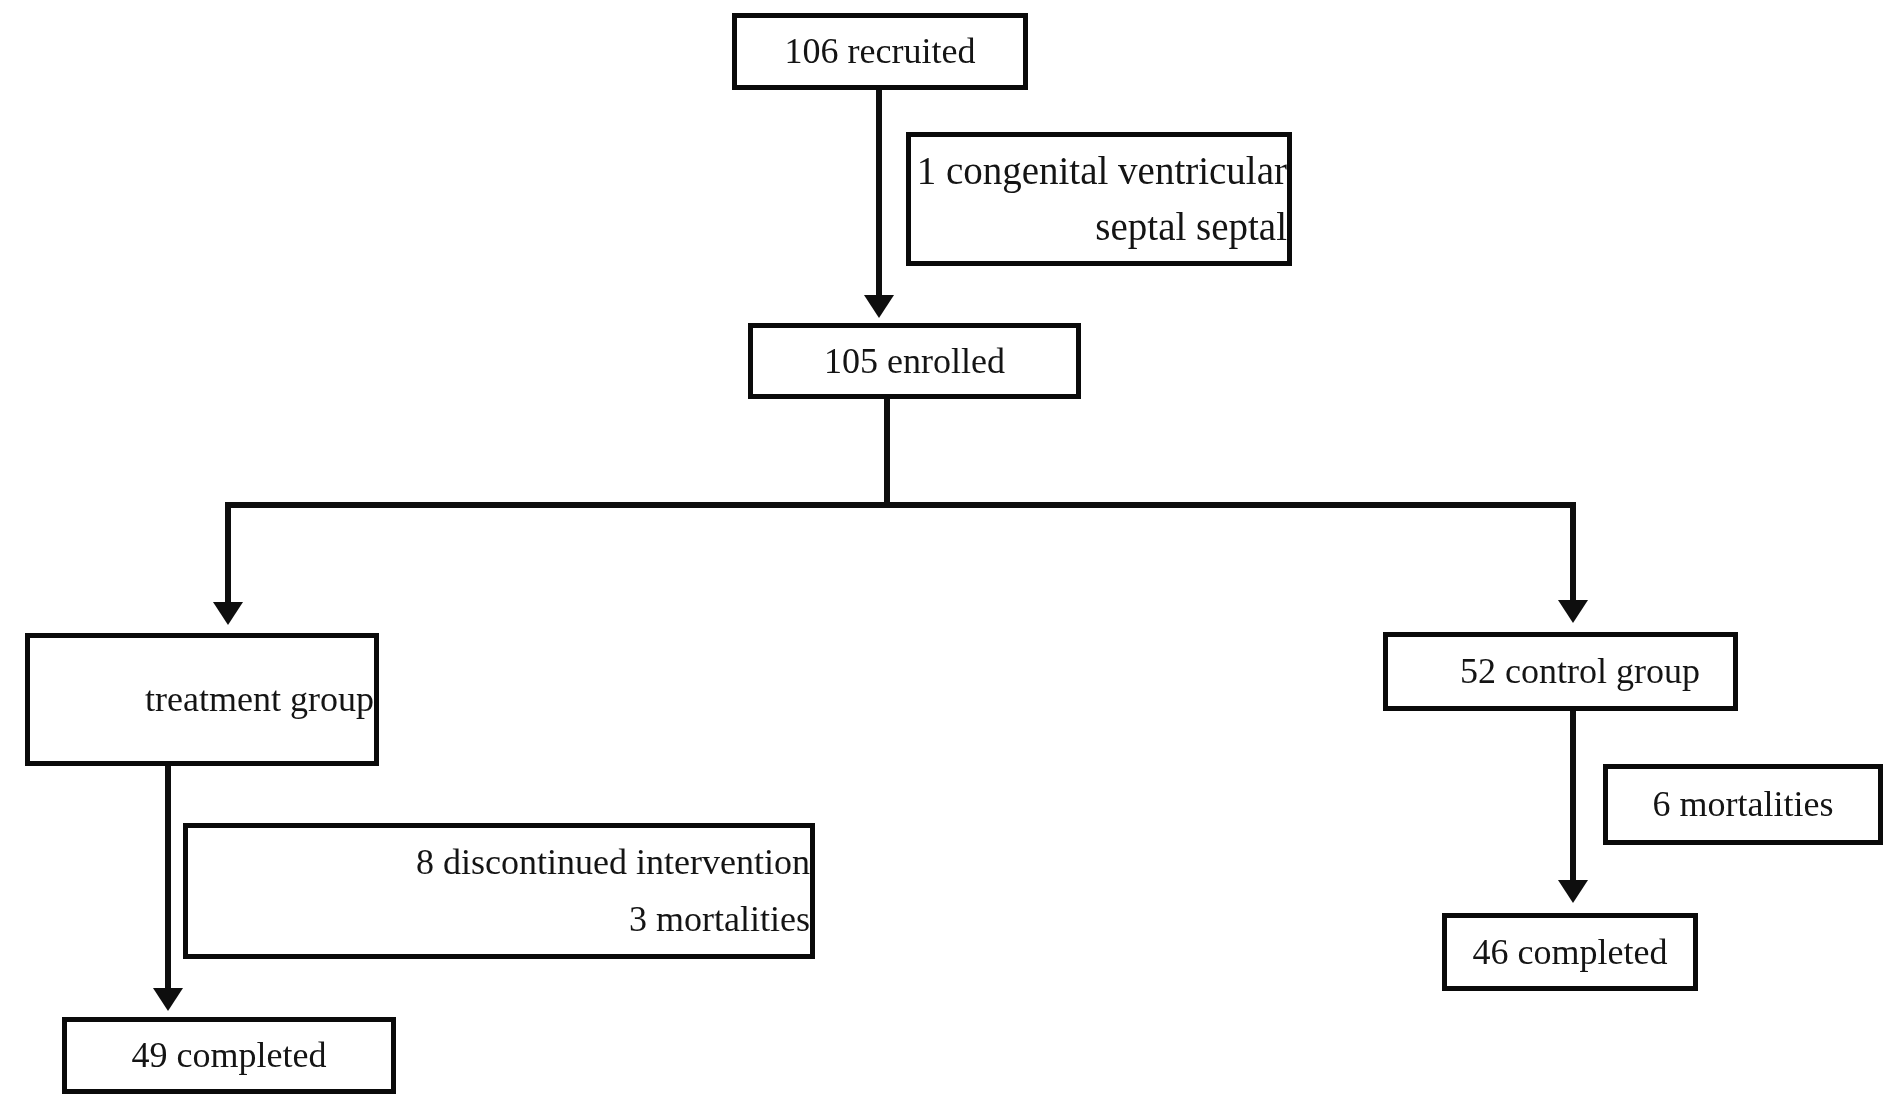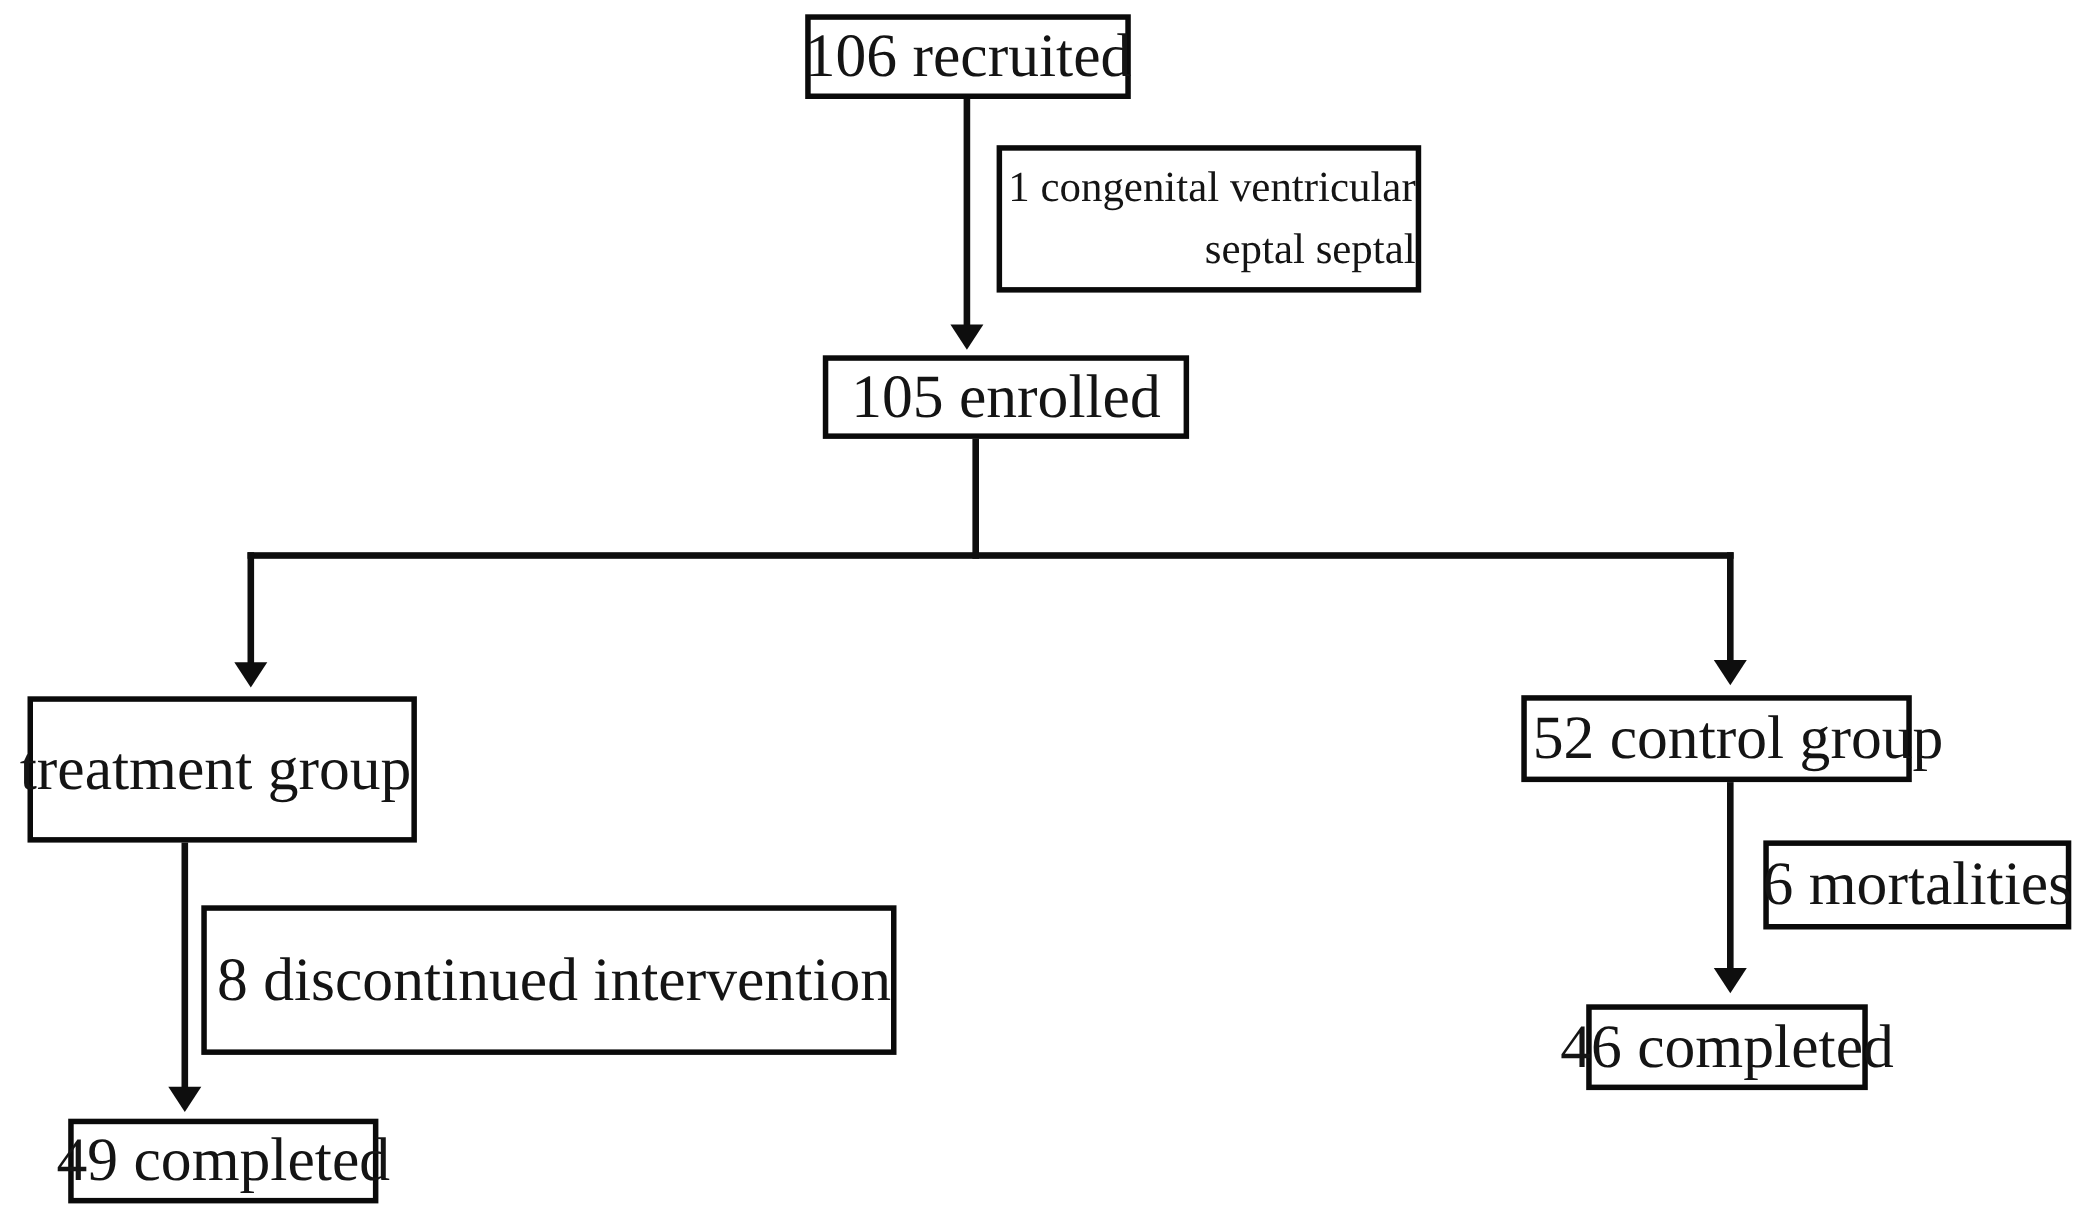--- a/index.html
+++ b/index.html
@@ -17,21 +17,21 @@
     color: #141414;
   }
   .node {
     position: absolute;
     box-sizing: border-box;
     border: 5px solid #0a0a0a;
     background: #ffffff;
     display: flex;
     flex-direction: column;
     justify-content: center;
-    font-size: 56px;
+    font-size: 36px;
     line-height: 57px;
     white-space: nowrap;
   }
   .node.center { align-items: center; text-align: center; }
   .node.left   { align-items: flex-end; text-align: left; padding-left: 16px; }
   .node .txt { display: block; }
   .conn {
     position: absolute;
     background: #0e0e0e;
   }
@@ -44,21 +44,21 @@
     border-top: 23px solid #0e0e0e;
   }
   
   #n-recruited   { left: 732px;  top: 13px;   width: 296px; height: 77px;  }
   #n-exclusion   { left: 906px;  top: 132px;  width: 386px; height: 134px; font-size: 39px; line-height: 56px; }
   #n-enrolled    { left: 748px;  top: 323px;  width: 333px; height: 76px;  }
   #n-treatment   { left: 25px;   top: 633px;  width: 354px; height: 133px; }
   #n-control     { left: 1383px; top: 632px;  width: 355px; height: 79px; padding-left: 39px;  }
   #n-tx-dropout  { left: 183px;  top: 823px;  width: 632px; height: 136px; }
   #n-ctl-dropout { left: 1603px; top: 764px;  width: 280px; height: 81px;  }
-  #n-tx-done     { left: 62px;   top: 1017px; width: 282px; height: 77px;  }
+  #n-tx-done     { left: 62px;   top: 1017px; width: 334px; height: 77px;  }
   #n-ctl-done    { left: 1442px; top: 913px;  width: 256px; height: 78px;  }
   
   #c-v1   { left: 876px;  top: 90px;  width: 6px;    height: 208px; } 
   #a-v1   { left: 864px;  top: 295px; }
   #c-v2   { left: 884px;  top: 398px; width: 6px;    height: 110px; } 
   #c-h1   { left: 225px;  top: 502px; width: 1351px; height: 6px;   } 
   #c-v3   { left: 225px;  top: 502px; width: 6px;    height: 102px; } 
   #a-v3   { left: 213px;  top: 602px; }
   #c-v4   { left: 1570px; top: 502px; width: 6px;    height: 100px; } 
   #a-v4   { left: 1558px; top: 600px; }
@@ -106,20 +106,21 @@
   <div class="node left" id="n-treatment">
     <span class="txt">treatment group</span>
   </div>
 
   <div class="node center" id="n-control">
     <span class="txt">52 control group</span>
   </div>
 
   <div class="node left" id="n-tx-dropout">
     <span class="txt">8 discontinued  intervention</span>
+    <span class="txt">3 mortalities</span>
   </div>
 
   <div class="node center" id="n-ctl-dropout">
     <span class="txt">6 mortalities</span>
   </div>
 
   <div class="node center" id="n-tx-done">
     <span class="txt">49 completed</span>
   </div>
 

